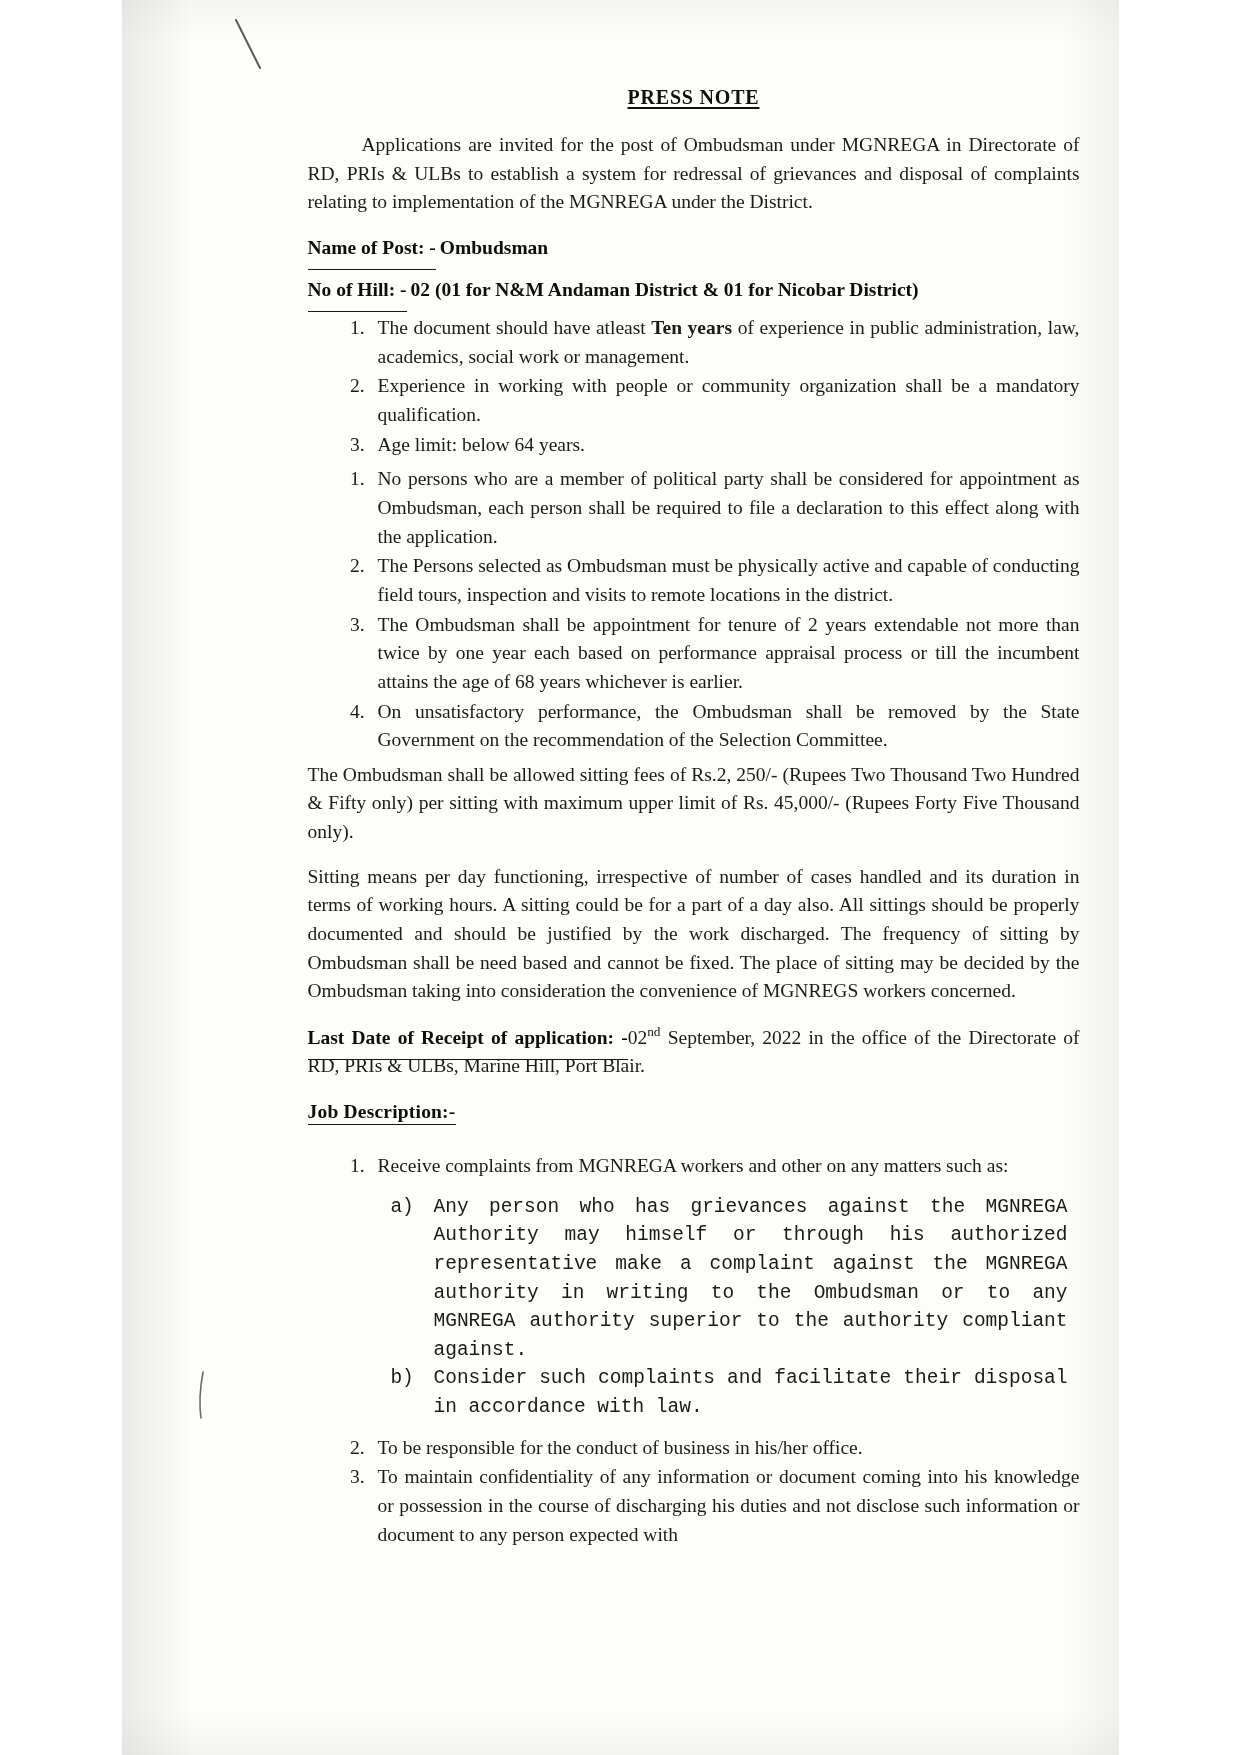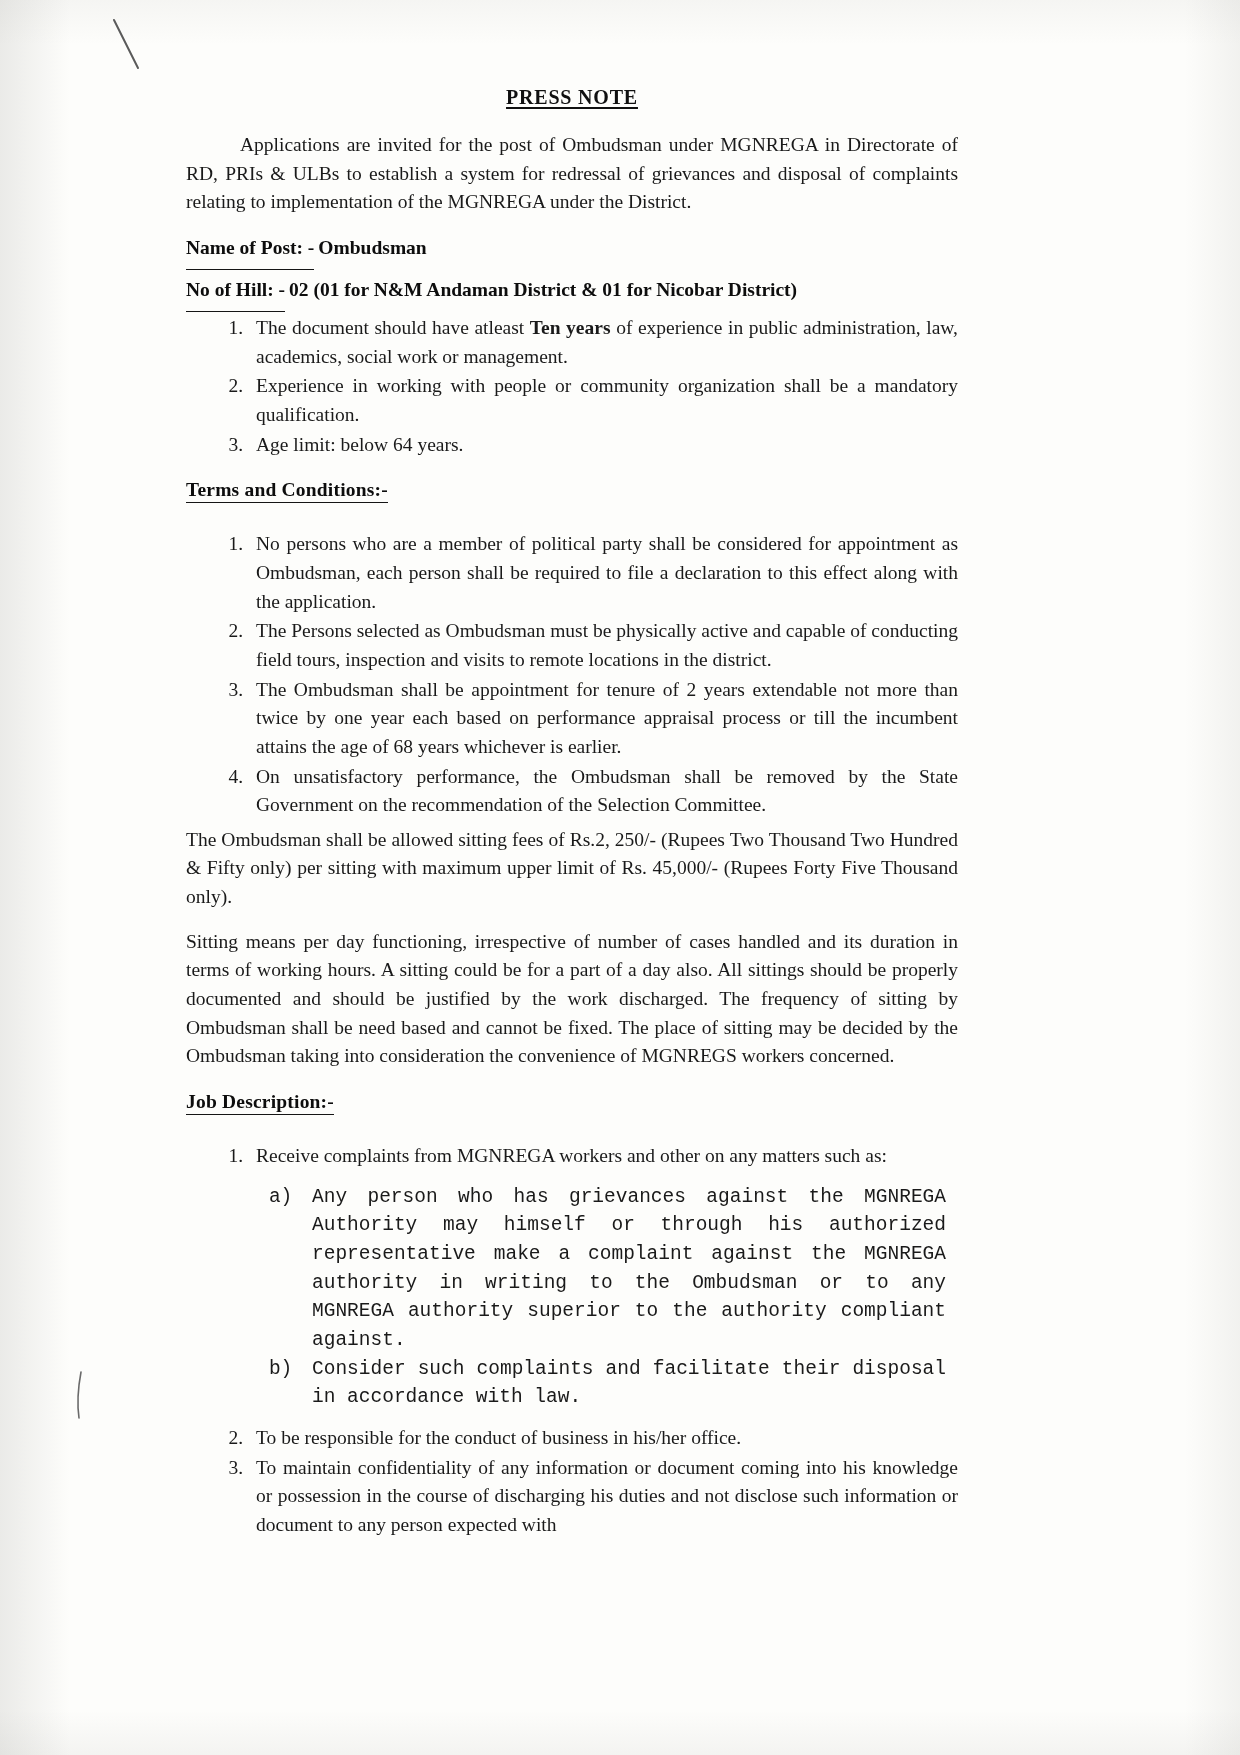--- a/index.html
+++ b/index.html
@@ -3,21 +3,21 @@
 <meta charset="utf-8">
 <title>Press Note</title>
 <style>
   html, body {
     margin: 0;
     padding: 0;
     background: #fff;
   }
   .page {
     position: relative;
-    width: 1240px;
+    width: 997px;
     height: 1755px;
     margin: 0 auto;
     background: #fdfdfb;
     overflow: hidden;
     box-sizing: border-box;
   }
   
   .scan-tint {
     position: absolute;
     inset: 0;
@@ -170,35 +170,33 @@
       <span class="tail">02 (01 for N&amp;M Andaman District &amp; 01 for Nicobar District)</span>
     </div>
 
 
     <ol class="num-list">
       <li><span>The document should have atleast </span><strong class="b">Ten years</strong><span> of experience in public administration, law, academics, social work or management.</span></li>
       <li>Experience in working with people or community organization shall be a mandatory qualification.</li>
       <li>Age limit: below 64 years.</li>
     </ol>
 
-    <div class="head-row">
-      <h2 class="section-head">Terms and Conditions:-</h2>
-    </div>
 
     <ol class="num-list">
       <li>No persons who are a member of political party shall be considered for appointment as Ombudsman, each person shall be required to file a declaration to this effect along with the application.</li>
       <li>The Persons selected as Ombudsman must be physically active and capable of conducting field tours, inspection and visits to remote locations in the district.</li>
       <li>The Ombudsman shall be appointment for tenure of 2 years extendable not more than twice by one year each based on performance appraisal process or till the incumbent attains the age of 68 years whichever is earlier.</li>
       <li>On unsatisfactory performance, the Ombudsman shall be removed by the State Government on the recommendation of the Selection Committee.</li>
     </ol>
 
 
     <p class="body-para">The Ombudsman shall be allowed sitting fees of Rs.2, 250/- (Rupees Two Thousand Two Hundred &amp; Fifty only) per sitting with maximum upper limit of Rs. 45,000/- (Rupees Forty Five Thousand only).</p>
     <p class="body-para">Sitting means per day functioning, irrespective of number of cases handled and its duration in terms of working hours. A sitting could be for a part of a day also. All sittings should be properly documented and should be justified by the work discharged. The frequency of sitting by Ombudsman shall be need based and cannot be fixed. The place of sitting may be decided by the Ombudsman taking into consideration the convenience of MGNREGS workers concerned.</p>
 
+    <p class="body-para"><span class="inline-head">Last Date of Receipt of application: -</span><span>02</span><sup class="ord">nd</sup><span> September, 2022 in the office of the Directorate of RD, PRIs &amp; ULBs, Marine Hill, Port Blair.</span></p>
 
     <div class="head-row">
       <h2 class="section-head">Job Description:-</h2>
     </div>
 
     <ol class="num-list">
       <li>
         <span>Receive complaints from MGNREGA workers and other on any matters such as:</span>
         <ol class="alpha-list">
           <li>Any person who has grievances against the MGNREGA Authority may himself or through his authorized representative make a complaint against the MGNREGA authority in writing to the Ombudsman or to any MGNREGA authority superior to the authority compliant against.</li>

